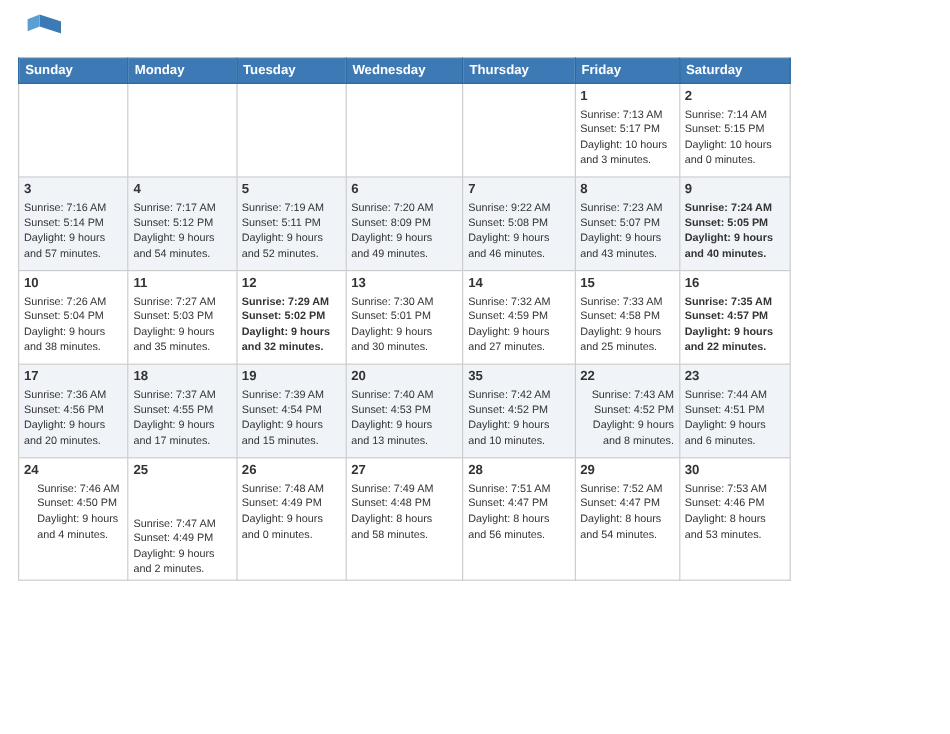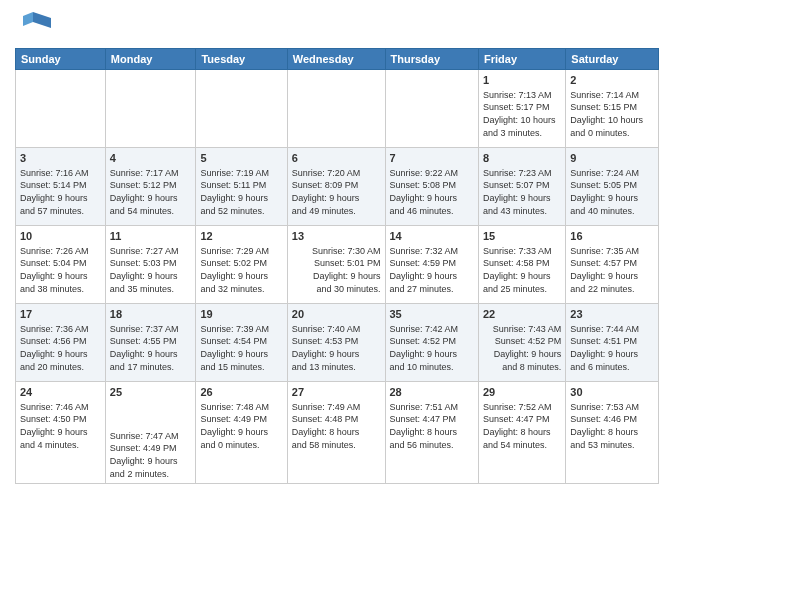--- a/index.html
+++ b/index.html
@@ -187,21 +187,21 @@
           </td>
           <td>
             <span class="day-num">8</span>
             <div class="day-info" style="white-space: pre-line;">Sunrise: 7:23 AM
 Sunset: 5:07 PM
 Daylight: 9 hours
 and 43 minutes.</div>
           </td>
           <td>
             <span class="day-num">9</span>
-            <div class="day-info" style="white-space: pre-line;">Sunrise: 7:24 AM
+            <div class="day-info" style="white-space: pre-line; font-weight: bold;">Sunrise: 7:24 AM
 Sunset: 5:05 PM
 Daylight: 9 hours
 and 40 minutes.</div>
           </td>
         </tr>
         <tr>
           <td>
             <span class="day-num">10</span>
             <div class="day-info" style="white-space: pre-line;">Sunrise: 7:26 AM
 Sunset: 5:04 PM
@@ -210,49 +210,49 @@
           </td>
           <td>
             <span class="day-num">11</span>
             <div class="day-info" style="white-space: pre-line;">Sunrise: 7:27 AM
 Sunset: 5:03 PM
 Daylight: 9 hours
 and 35 minutes.</div>
           </td>
           <td>
             <span class="day-num">12</span>
-            <div class="day-info" style="white-space: pre-line;">Sunrise: 7:29 AM
+            <div class="day-info" style="white-space: pre-line; font-weight: bold;">Sunrise: 7:29 AM
 Sunset: 5:02 PM
 Daylight: 9 hours
 and 32 minutes.</div>
           </td>
           <td>
             <span class="day-num">13</span>
-            <div class="day-info" style="white-space: pre-line; text-align: right;">Sunrise: 7:30 AM
+            <div class="day-info" style="white-space: pre-line;">Sunrise: 7:30 AM
 Sunset: 5:01 PM
 Daylight: 9 hours
 and 30 minutes.</div>
           </td>
           <td>
             <span class="day-num">14</span>
             <div class="day-info" style="white-space: pre-line;">Sunrise: 7:32 AM
 Sunset: 4:59 PM
 Daylight: 9 hours
 and 27 minutes.</div>
           </td>
           <td>
             <span class="day-num">15</span>
             <div class="day-info" style="white-space: pre-line;">Sunrise: 7:33 AM
 Sunset: 4:58 PM
 Daylight: 9 hours
 and 25 minutes.</div>
           </td>
           <td>
             <span class="day-num">16</span>
-            <div class="day-info" style="white-space: pre-line;">Sunrise: 7:35 AM
+            <div class="day-info" style="white-space: pre-line; font-weight: bold;">Sunrise: 7:35 AM
 Sunset: 4:57 PM
 Daylight: 9 hours
 and 22 minutes.</div>
           </td>
         </tr>
         <tr>
           <td>
             <span class="day-num">17</span>
             <div class="day-info" style="white-space: pre-line;">Sunrise: 7:36 AM
 Sunset: 4:56 PM
@@ -298,21 +298,21 @@
             <span class="day-num">23</span>
             <div class="day-info" style="white-space: pre-line;">Sunrise: 7:44 AM
 Sunset: 4:51 PM
 Daylight: 9 hours
 and 6 minutes.</div>
           </td>
         </tr>
         <tr>
           <td>
             <span class="day-num">24</span>
-            <div class="day-info" style="white-space: pre-line;">Sunrise: 7:46 AM
+            <div class="day-info" style="white-space: pre-line; margin-left: 11px;">Sunrise: 7:46 AM
 Sunset: 4:50 PM
 Daylight: 9 hours
 and 4 minutes.</div>
           </td>
           <td>
             <span class="day-num">25</span>
             <div class="day-info" style="white-space: pre-line; margin-top: 30px;">Sunrise: 7:47 AM
 Sunset: 4:49 PM
 Daylight: 9 hours
 and 2 minutes.</div>

